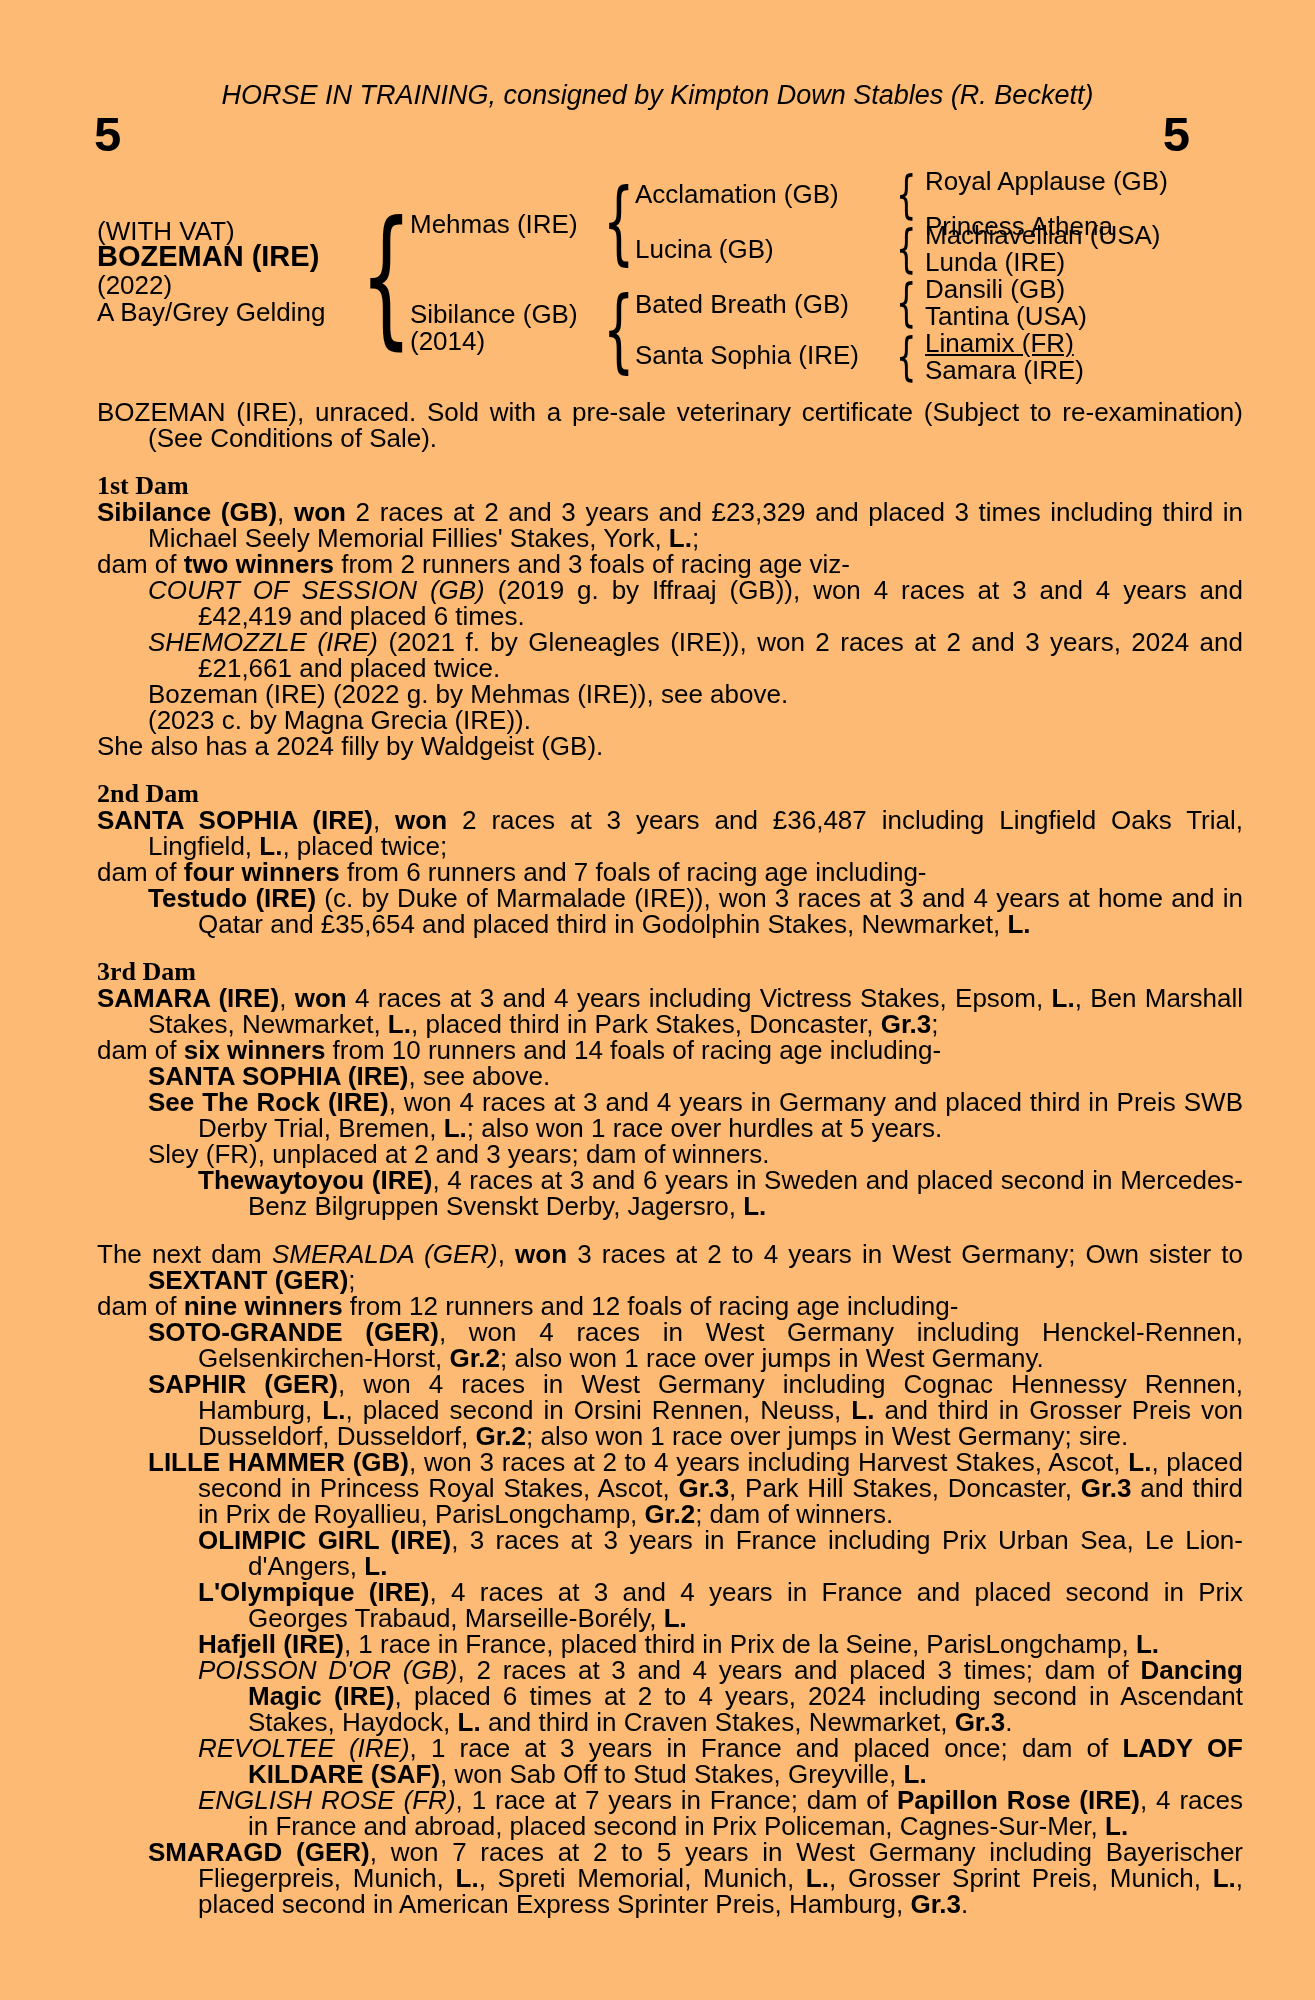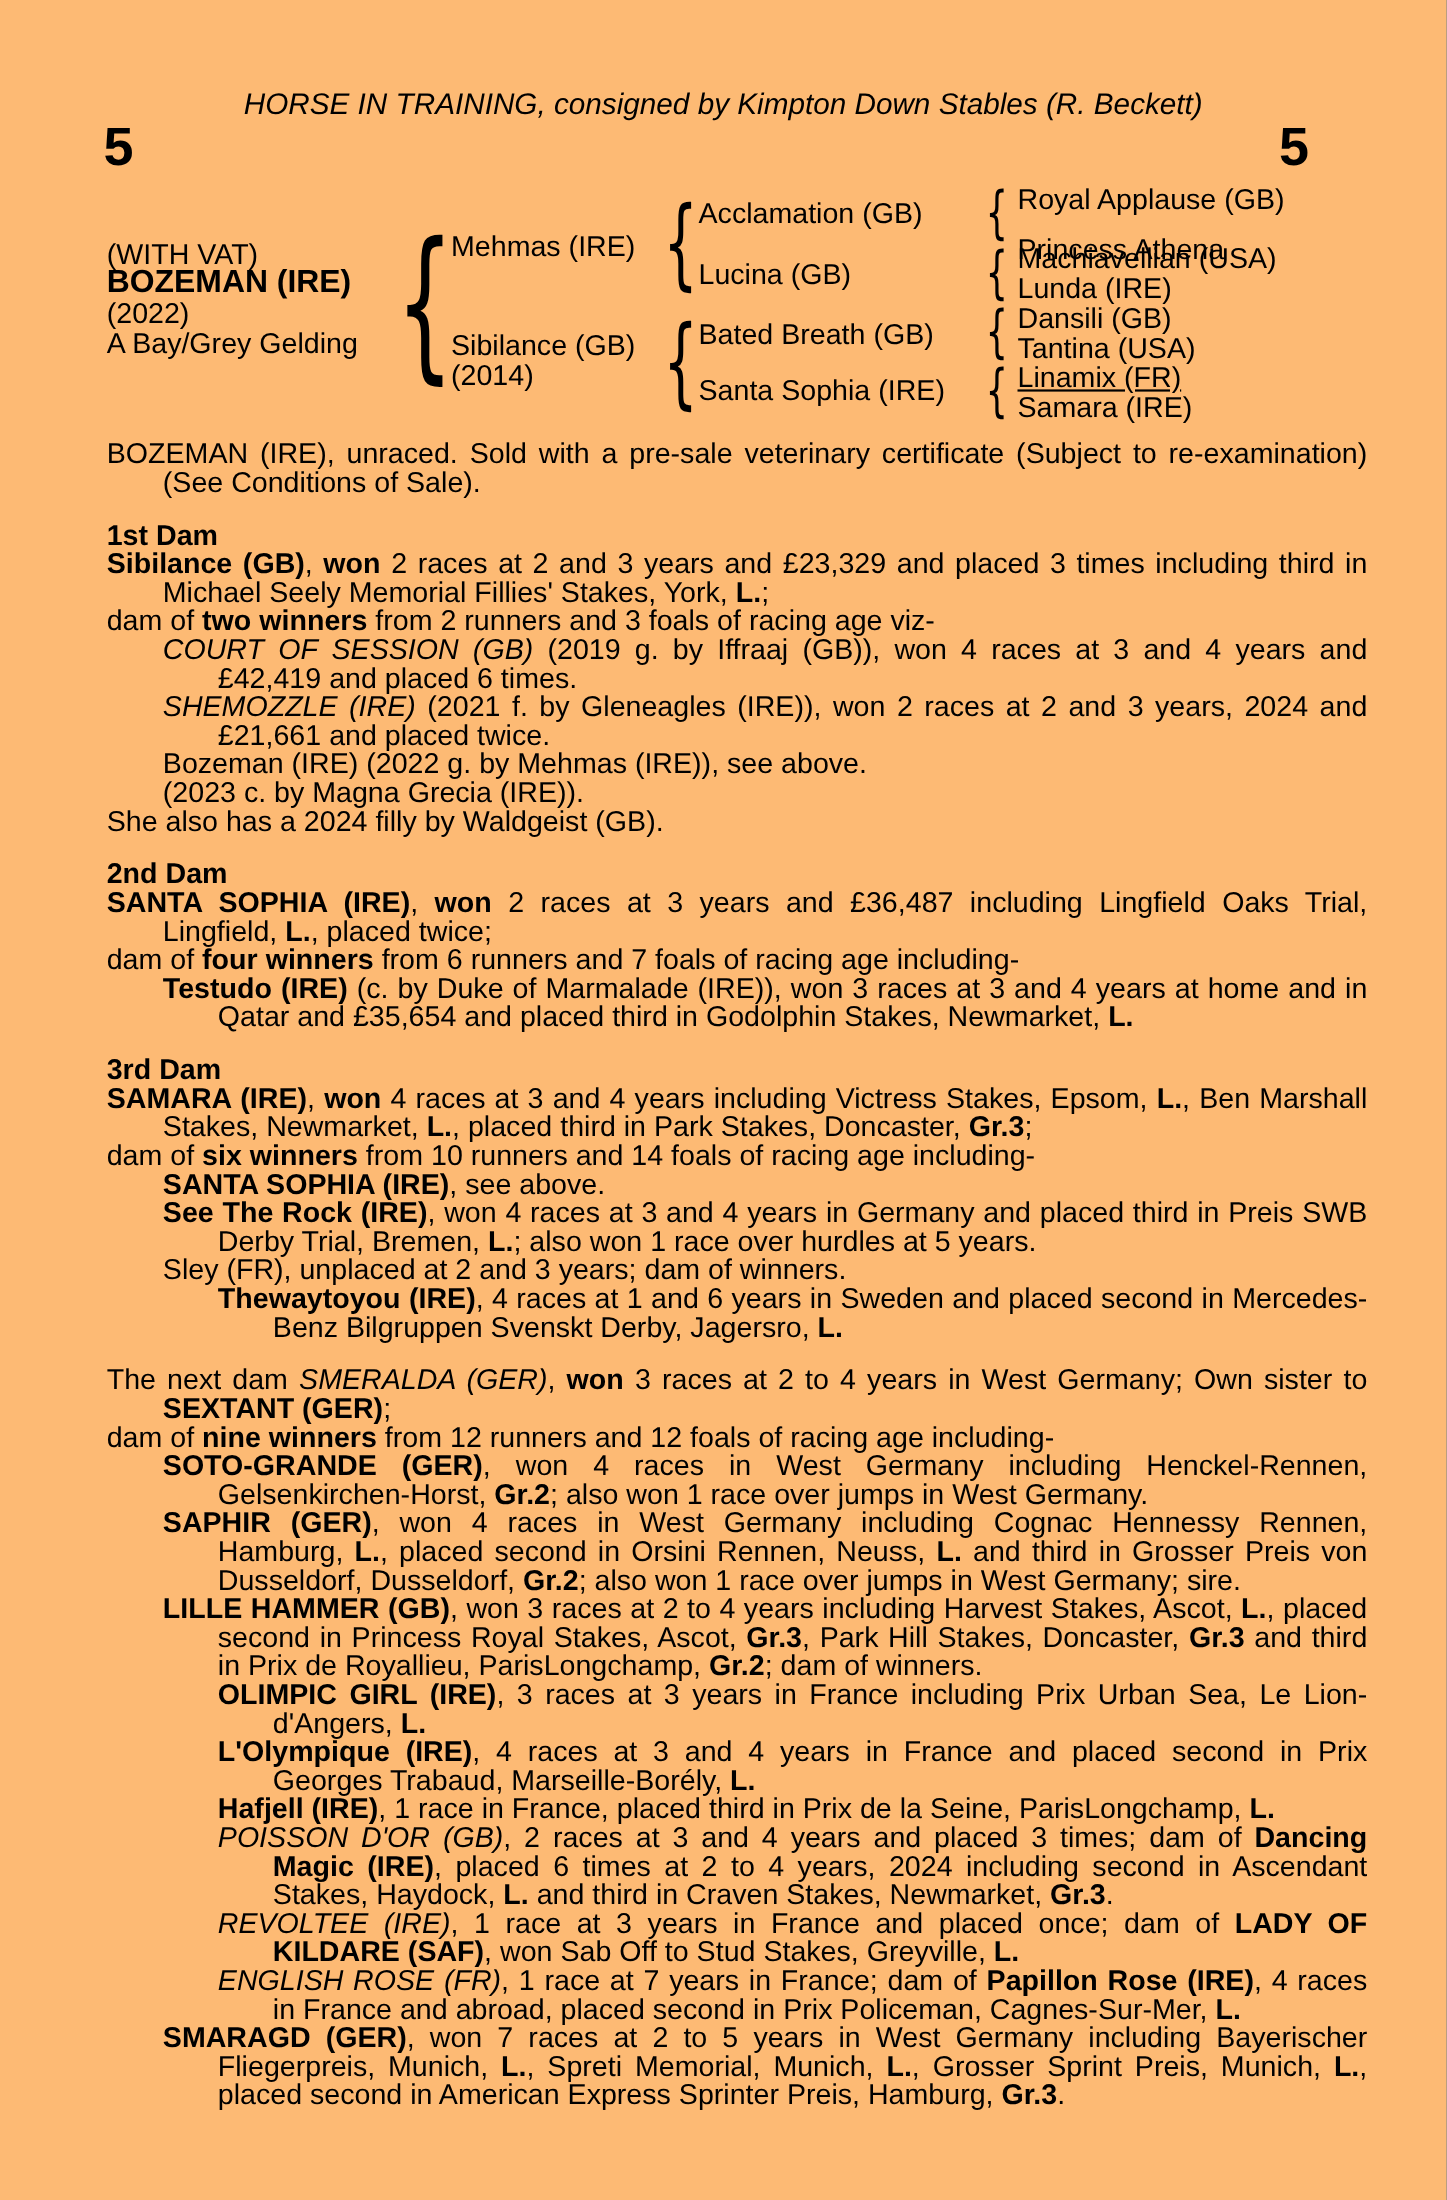--- a/index.html
+++ b/index.html
@@ -75,21 +75,21 @@
     position:absolute;left:97px;top:399px;width:1146px;
     font-size:26px;line-height:26px;
   }
   .para{
     text-align:justify;
   }
   .para.l0{padding-left:51px;text-indent:-51px;}
   .para.l1{padding-left:101px;text-indent:-50px;}
   .para.l2{padding-left:151px;text-indent:-50px;}
   .para.gap{margin-top:22px;}
-  .heading{font-weight:bold;margin-top:22px;}
+  .heading{font-weight:bold;margin-top:22px;font-family:Liberation Serif, serif;}
   .b{font-weight:bold;}
   .i{font-style:italic;}
 </style>
 </head>
 <body>
 
 <div id="page">
 
   <div id="title">HORSE IN TRAINING, consigned by Kimpton Down Stables (R. Beckett)</div>
   <div id="lot-left" class="lot">5</div>
@@ -143,21 +143,21 @@
       <div class="heading">2nd Dam</div>
       <div class="para l0"><span class="b">SANTA SOPHIA (IRE)</span><span>, </span><span class="b">won</span><span>&nbsp;2 races at 3 years and £36,487 including Lingfield Oaks Trial, Lingfield, </span><span class="b">L.</span><span>, placed twice;</span></div>
       <div class="para l0"><span>dam of </span><span class="b">four winners</span><span> from 6 runners and 7 foals of racing age including-</span></div>
       <div class="para l1"><span class="b">Testudo (IRE)</span><span> (c. by Duke of Marmalade (IRE)), won 3 races at 3 and 4 years at home and in Qatar and £35,654 and placed third in Godolphin Stakes, Newmarket, </span><span class="b">L.</span></div>
       <div class="heading">3rd Dam</div>
       <div class="para l0"><span class="b">SAMARA (IRE)</span><span>, </span><span class="b">won</span><span>&nbsp;4 races at 3 and 4 years including Victress Stakes, Epsom, </span><span class="b">L.</span><span>, Ben Marshall Stakes, Newmarket, </span><span class="b">L.</span><span>, placed third in Park Stakes, Doncaster, </span><span class="b">Gr.3</span><span>;</span></div>
       <div class="para l0"><span>dam of </span><span class="b">six winners</span><span> from 10 runners and 14 foals of racing age including-</span></div>
       <div class="para l1"><span class="b">SANTA SOPHIA (IRE)</span><span>, see above.</span></div>
       <div class="para l1"><span class="b">See The Rock (IRE)</span><span>, won 4 races at 3 and 4 years in Germany and placed third in Preis SWB Derby Trial, Bremen, </span><span class="b">L.</span><span>; also won 1 race over hurdles at 5 years.</span></div>
       <div class="para l1"><span>Sley (FR), unplaced at 2 and 3 years; dam of winners.</span></div>
-      <div class="para l2"><span class="b">Thewaytoyou (IRE)</span><span>, 4 races at 1 and 6 years in Sweden and placed second in Mercedes-Benz Bilgruppen Svenskt Derby, Jagersro, </span><span class="b">L.</span></div>
+      <div class="para l2"><span class="b">Thewaytoyou (IRE)</span><span>, 4 races at 3 and 6 years in Sweden and placed second in Mercedes-Benz Bilgruppen Svenskt Derby, Jagersro, </span><span class="b">L.</span></div>
       <div class="para l0 gap"><span>The next dam </span><span class="i">SMERALDA (GER)</span><span>, </span><span class="b">won</span><span>&nbsp;3 races at 2 to 4 years in West Germany; Own sister to </span><span class="b">SEXTANT (GER)</span><span>;</span></div>
       <div class="para l0"><span>dam of </span><span class="b">nine winners</span><span> from 12 runners and 12 foals of racing age including-</span></div>
       <div class="para l1"><span class="b">SOTO-GRANDE (GER)</span><span>, won 4 races in West Germany including Henckel-Rennen, Gelsenkirchen-Horst, </span><span class="b">Gr.2</span><span>; also won 1 race over jumps in West Germany.</span></div>
       <div class="para l1"><span class="b">SAPHIR (GER)</span><span>, won 4 races in West Germany including Cognac Hennessy Rennen, Hamburg, </span><span class="b">L.</span><span>, placed second in Orsini Rennen, Neuss, </span><span class="b">L.</span><span> and third in Grosser Preis von Dusseldorf, Dusseldorf, </span><span class="b">Gr.2</span><span>; also won 1 race over jumps in West Germany; sire.</span></div>
       <div class="para l1"><span class="b">LILLE HAMMER (GB)</span><span>, won 3 races at 2 to 4 years including Harvest Stakes, Ascot, </span><span class="b">L.</span><span>, placed second in Princess Royal Stakes, Ascot, </span><span class="b">Gr.3</span><span>, Park Hill Stakes, Doncaster, </span><span class="b">Gr.3</span><span> and third in Prix de Royallieu, ParisLongchamp, </span><span class="b">Gr.2</span><span>; dam of winners.</span></div>
       <div class="para l2"><span class="b">OLIMPIC GIRL (IRE)</span><span>, 3 races at 3 years in France including Prix Urban Sea, Le Lion-d'Angers, </span><span class="b">L.</span></div>
       <div class="para l2"><span class="b">L'Olympique (IRE)</span><span>, 4 races at 3 and 4 years in France and placed second in Prix Georges Trabaud, Marseille-Borély, </span><span class="b">L.</span></div>
       <div class="para l2"><span class="b">Hafjell (IRE)</span><span>, 1 race in France, placed third in Prix de la Seine, ParisLongchamp, </span><span class="b">L.</span></div>
       <div class="para l2"><span class="i">POISSON D'OR (GB)</span><span>, 2 races at 3 and 4 years and placed 3 times; dam of </span><span class="b">Dancing Magic (IRE)</span><span>, placed 6 times at 2 to 4 years, 2024 including second in Ascendant Stakes, Haydock, </span><span class="b">L.</span><span> and third in Craven Stakes, Newmarket, </span><span class="b">Gr.3</span><span>.</span></div>
       <div class="para l2"><span class="i">REVOLTEE (IRE)</span><span>, 1 race at 3 years in France and placed once; dam of </span><span class="b">LADY OF KILDARE (SAF)</span><span>, won Sab Off to Stud Stakes, Greyville, </span><span class="b">L.</span></div>

